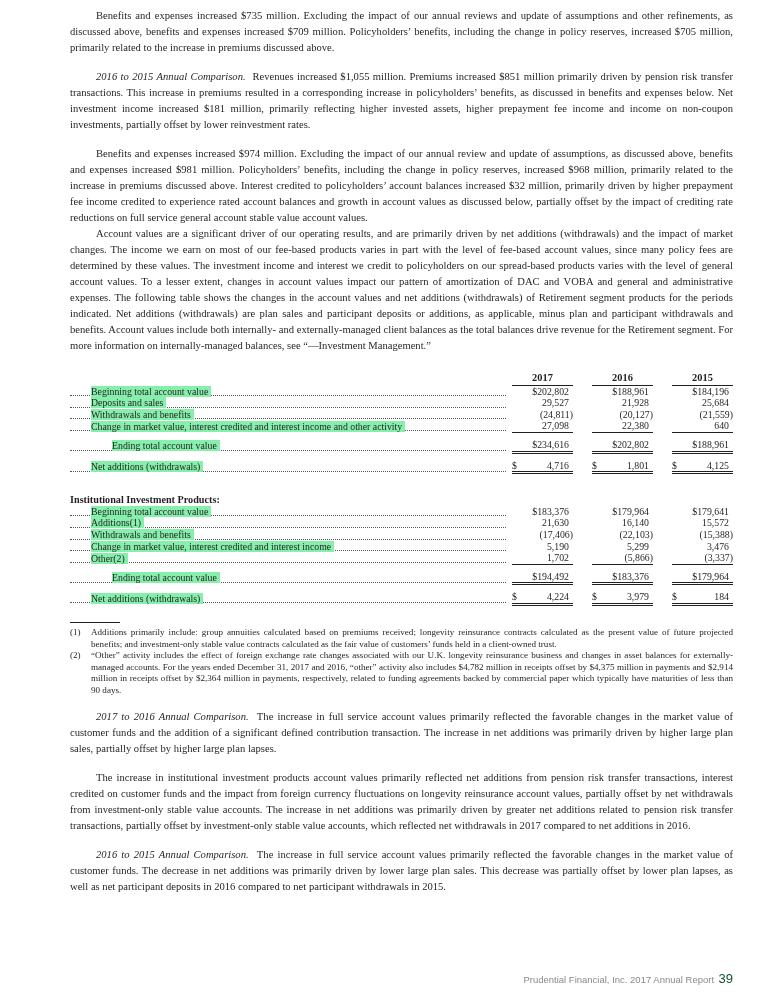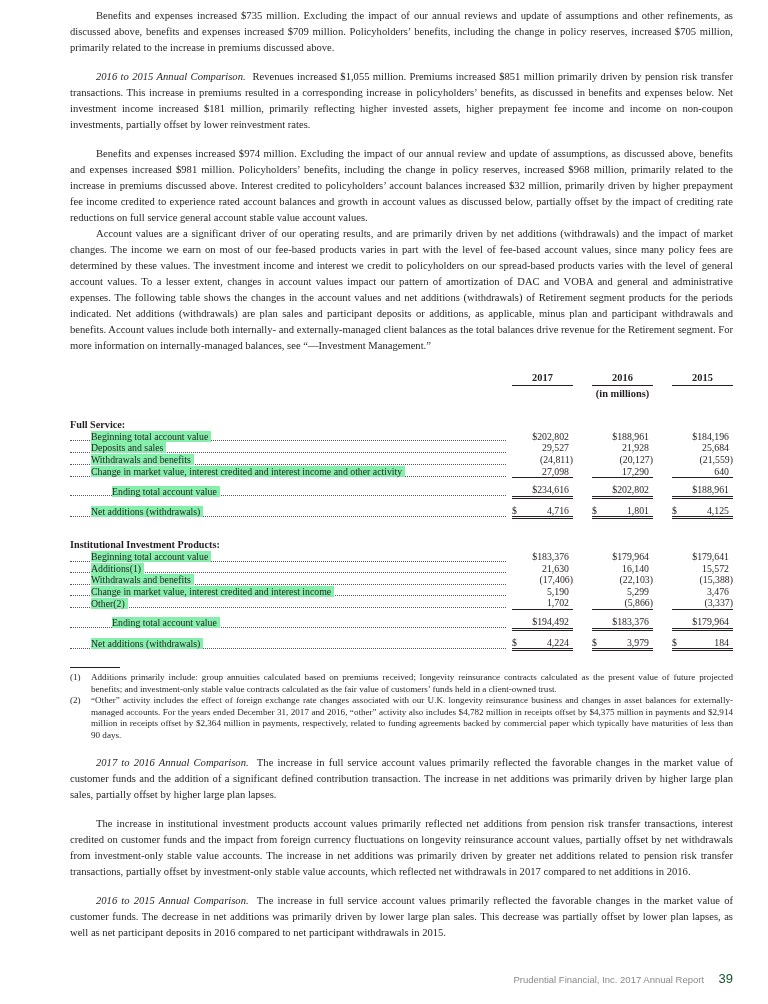--- a/index.html
+++ b/index.html
@@ -32,21 +32,21 @@
     tr.row.net td { padding-top: 6px; }
     td.under { border-bottom: 1px solid #231f20; }
     td.dbl { border-bottom: 3px double #231f20; margin-top: 7px; }
 
     .fn-rule { width: 50px; border-top: 1px solid #231f20; margin-top: 16px; margin-bottom: 4px; }
     .fn { display: flex; font-size: 9.1px; line-height: 11.6px; text-align: justify; }
     .fn .mark { width: 21px; flex: none; }
     .fn .body { flex: 1; }
 
     .footer { position: absolute; top: 969px; right: 35px; font-family: "Liberation Sans", sans-serif; }
-    .footer .pub { font-size: 9.5px; color: #8a8a8a; margin-right: 10px; }
+    .footer .pub { font-size: 9.5px; color: #8a8a8a; margin-right: 0; }
     .footer .pg { font-size: 13px; color: #14532d; }
   </style>
 </head>
 <body>
 
 <div class="page">
 
   <div>
     <p class="para"><span>Benefits and expenses increased $735 million. Excluding the impact of our annual reviews and update of assumptions and other refinements, as discussed above, benefits and expenses increased $709 million. Policyholders’ benefits, including the change in policy reserves, increased $705 million, primarily related to the increase in premiums discussed above.</span></p>
     <p class="para"><span class="lead">2016 to 2015 Annual Comparison.</span>&nbsp;&nbsp;<span>Revenues increased $1,055 million. Premiums increased $851 million primarily driven by pension risk transfer transactions. This increase in premiums resulted in a corresponding increase in policyholders’ benefits, as discussed in benefits and expenses below. Net investment income increased $181 million, primarily reflecting higher invested assets, higher prepayment fee income and income on non-coupon investments, partially offset by lower reinvestment rates.</span></p>
@@ -66,31 +66,20 @@
     </colgroup>
     <tbody id="tbl-body">
       <tr class="hdr2">
         <td></td>
         <td class="y"><span>2017</span></td>
         <td></td>
         <td class="y"><span>2016</span></td>
         <td></td>
         <td class="y"><span>2015</span></td>
       </tr>
-      <tr class="hdr3">
-        <td></td>
-        <td></td>
-          <td></td>
-        <td class="unit">(in millions)</td>
-        <td></td>
-          <td></td>
-      </tr>
-    <tr class="section">
-          <td colspan="6">Full Service:</td>
-        </tr>
         <tr class="row">
           <td class="lbl"><span class="dots"></span><span class="txt">Beginning total account value</span></td>
           <td class="num">
             <div class="num-wrap">
               <span></span>
               <span class="pr">$202,802</span>
             </div>
           </td>
           <td class="gap"></td>
           <td class="num">
@@ -158,21 +147,21 @@
           <td class="num under">
             <div class="num-wrap">
               <span></span>
               <span class="pr">27,098</span>
             </div>
           </td>
           <td class="gap"></td>
           <td class="num under">
             <div class="num-wrap">
               <span></span>
-              <span class="pr">17,290</span>
+              <span class="pr">22,380</span>
             </div>
           </td>
           <td class="gap"></td>
           <td class="num under">
             <div class="num-wrap">
               <span></span>
               <span class="pr">640</span>
             </div>
           </td>
         </tr>

